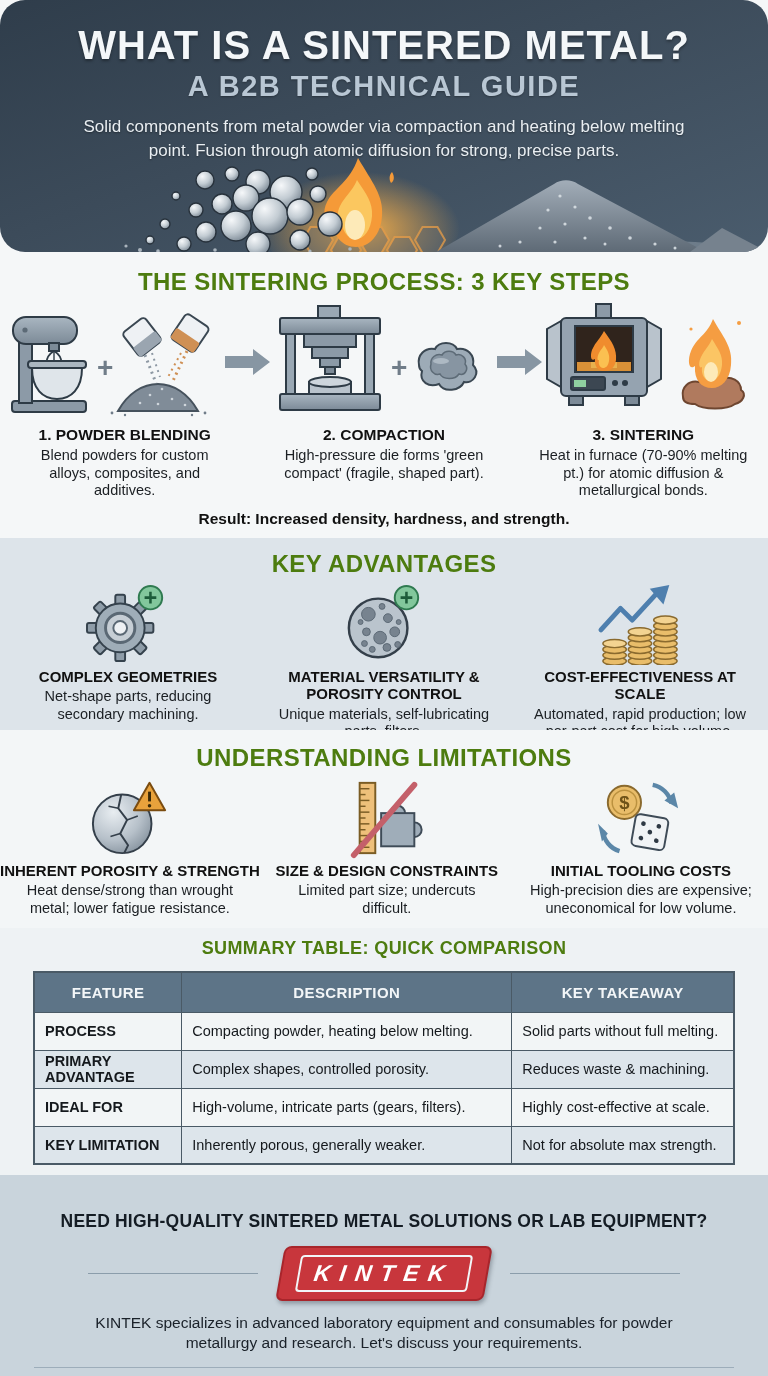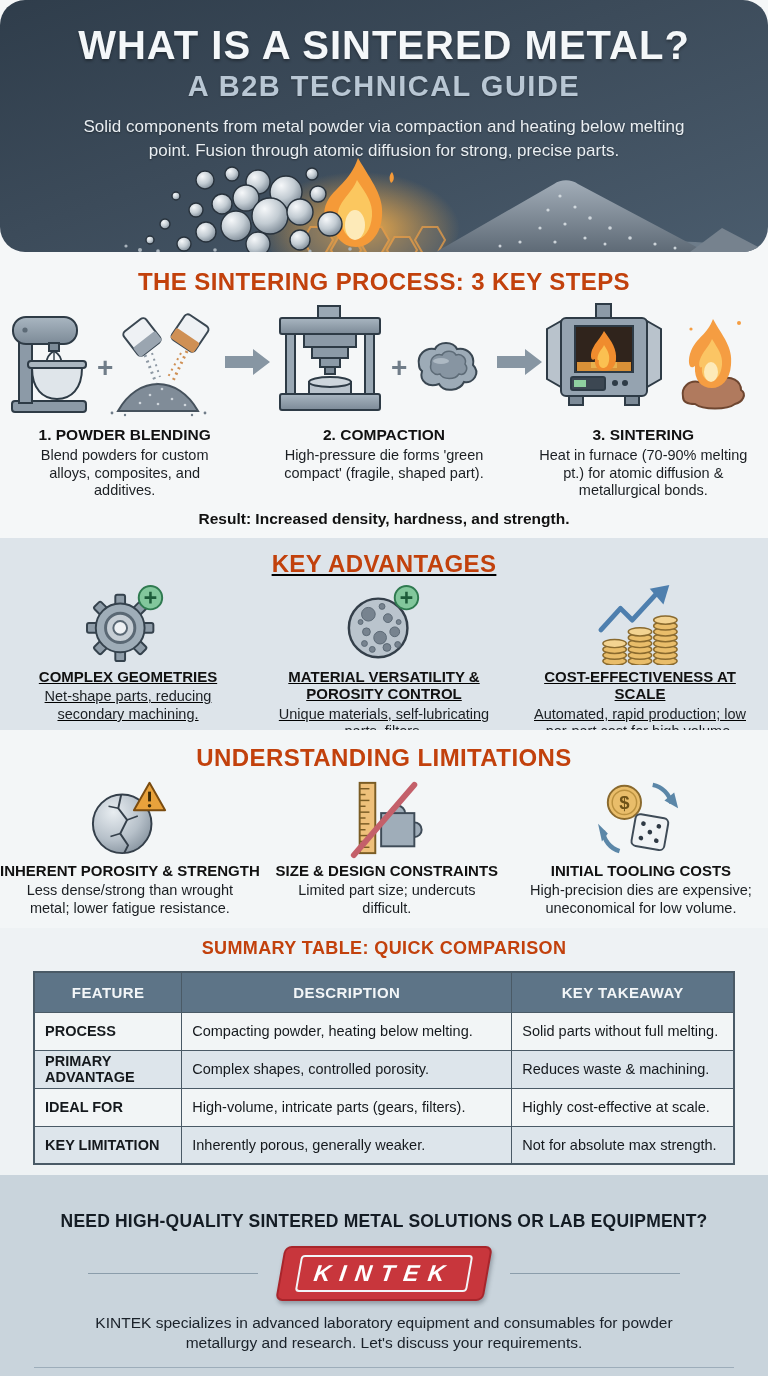--- a/index.html
+++ b/index.html
@@ -24,37 +24,37 @@
     margin:4px 0 0;font-size:29px;font-weight:bold;letter-spacing:1.5px;
     color:#b9c7d4;text-shadow:0 1px 2px rgba(0,0,0,.3);
   }
   .hero p{
     margin:12px auto 0;max-width:620px;font-size:17px;line-height:1.4;color:#e9eef2;
     text-shadow:0 1px 2px rgba(0,0,0,.4);
   }
   .hero-art{position:absolute;left:0;bottom:0;width:768px;height:100px;display:block;}
   
   .sec-title{
-    margin:0;text-align:center;font-weight:bold;color:#c2410c;
+    margin:0;text-align:center;font-weight:bold;color:#4d7c0f;
     font-size:24px;letter-spacing:.4px;
   }
   
   .process{height:286px;background:#f5f7f8;padding-top:16px;overflow:hidden;}
   .steps-icons{
     display:grid;grid-template-columns:225px 46px 226px 46px 225px;
     align-items:center;justify-items:center;height:128px;margin-top:2px;
   }
   .steps-text{display:grid;grid-template-columns:1fr 1fr 1fr;text-align:center;gap:10px;}
   .step-title{font-size:15.5px;font-weight:bold;color:#111;margin:0 0 3px;}
   .step-desc{font-size:14.5px;line-height:1.22;color:#1b1f23;margin:0 auto;max-width:212px;}
   .result-line{
     text-align:center;font-size:15.5px;font-weight:bold;color:#111;margin-top:10px;
   }
   
-  .advantages{height:192px;background:#dde4ea;padding-top:12px;overflow:hidden;text-decoration:underline;}
+  .advantages{height:192px;background:#dde4ea;padding-top:12px;overflow:hidden;}
   .tri-grid{display:grid;grid-template-columns:1fr 1fr 1fr;text-align:center;margin-top:4px;}
   .tri-col .icon-wrap{height:84px;display:flex;align-items:center;justify-content:center;}
   .adv-title,.lim-title{
     font-size:15px;font-weight:bold;color:#111;line-height:1.15;margin:2px auto 3px;max-width:212px;
   }
   .lim-title{white-space:nowrap;max-width:none;}
   .adv-desc,.lim-desc{font-size:14.5px;line-height:1.22;color:#1b1f23;margin:0 auto;max-width:230px;}
   
   .limitations{height:198px;background:#f3f6f7;padding-top:14px;overflow:hidden;}
   
@@ -421,21 +421,21 @@
             </defs>
             <circle cx="38" cy="48" r="30" fill="url(#sph2)" stroke="#343f4a" stroke-width="2"></circle>
             <path d="M37,18 L34,32 L43,44 L36,58 L44,70 L40,78" fill="none" stroke="#343f4a" stroke-width="2"></path>
             <path d="M43,44 L54,40 M36,58 L26,61 M34,32 L24,30" fill="none" stroke="#343f4a" stroke-width="1.6"></path>
             <path d="M66,6 L82,34 L50,34 Z" fill="#e8a23c" stroke="#7a4c10" stroke-width="2" stroke-linejoin="round"></path>
             <line x1="66" y1="15" x2="66" y2="25" stroke="#3a2a08" stroke-width="3"></line>
             <circle cx="66" cy="29.5" r="1.8" fill="#3a2a08"></circle>
           </svg>
         </div>
         <p class="lim-title">INHERENT POROSITY &amp; STRENGTH</p>
-        <p class="lim-desc">Less dense/strong than wrought metal; lower fatigue resistance.</p>
+        <p class="lim-desc">Heat dense/strong than wrought metal; lower fatigue resistance.</p>
       </div>
       <div class="tri-col">
         <div class="icon-wrap">
           <svg width="92" height="82" viewBox="0 0 92 84" aria-hidden="true">
             <rect x="18" y="6" width="16" height="72" fill="#eec07a" stroke="#7a5c24" stroke-width="2"></rect>
             <g stroke="#7a5c24" stroke-width="1.5">
               <line x1="18" y1="12" x2="28" y2="12"></line>
                 <line x1="18" y1="18" x2="24" y2="18"></line>
               <line x1="18" y1="24" x2="28" y2="24"></line>
                 <line x1="18" y1="30" x2="24" y2="30"></line>

